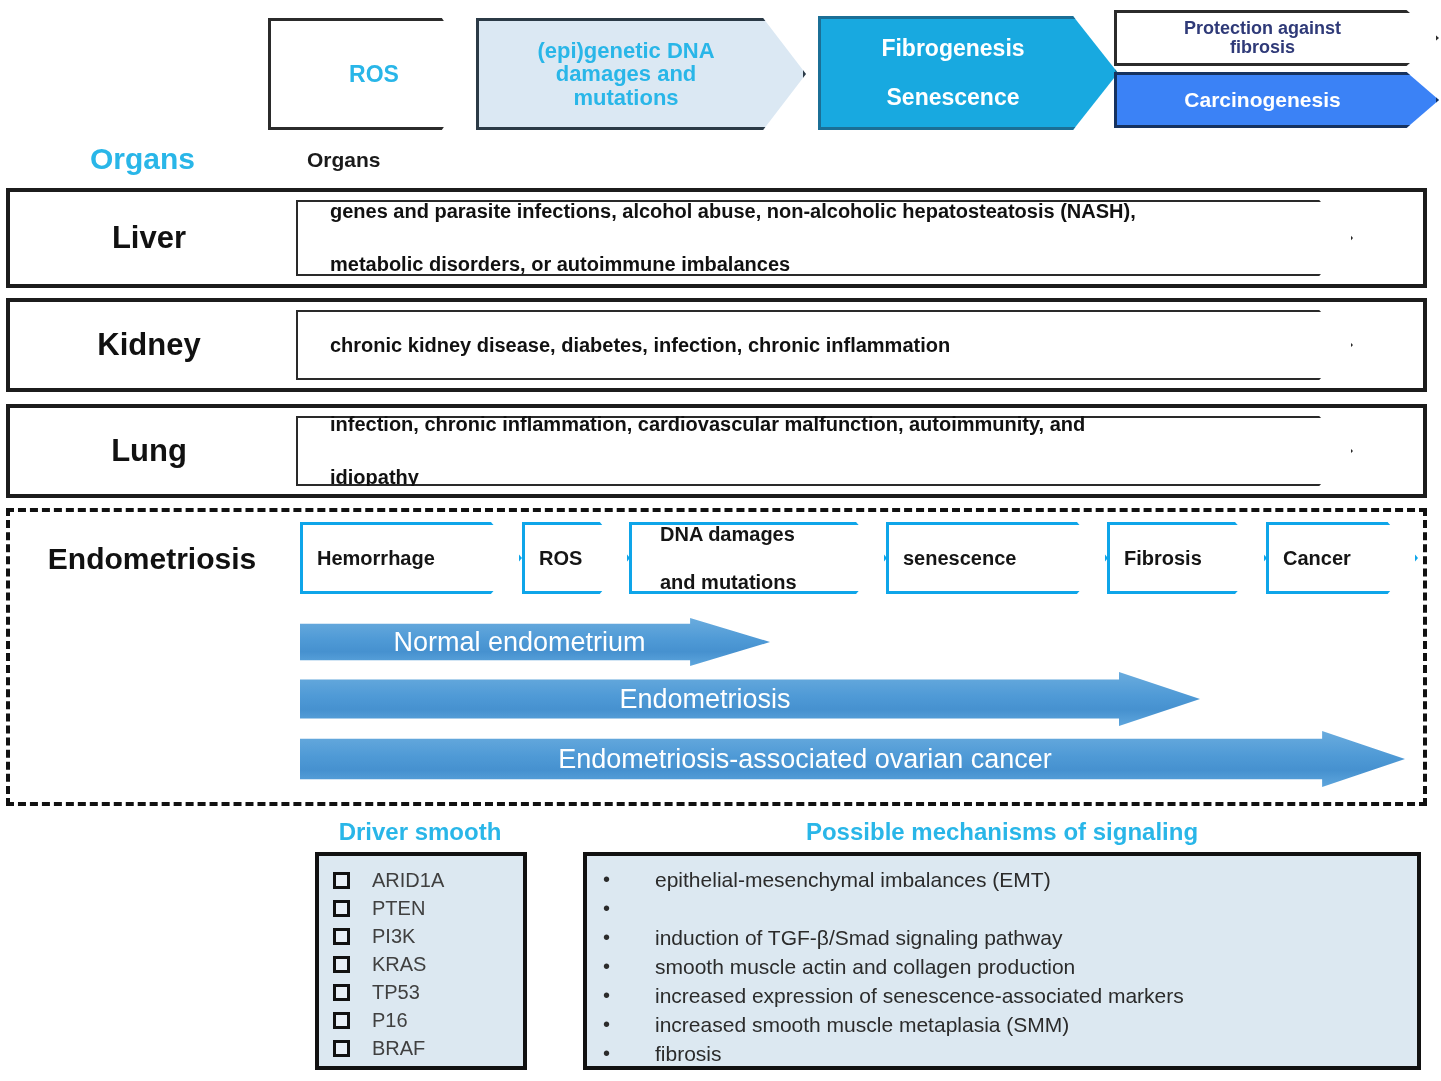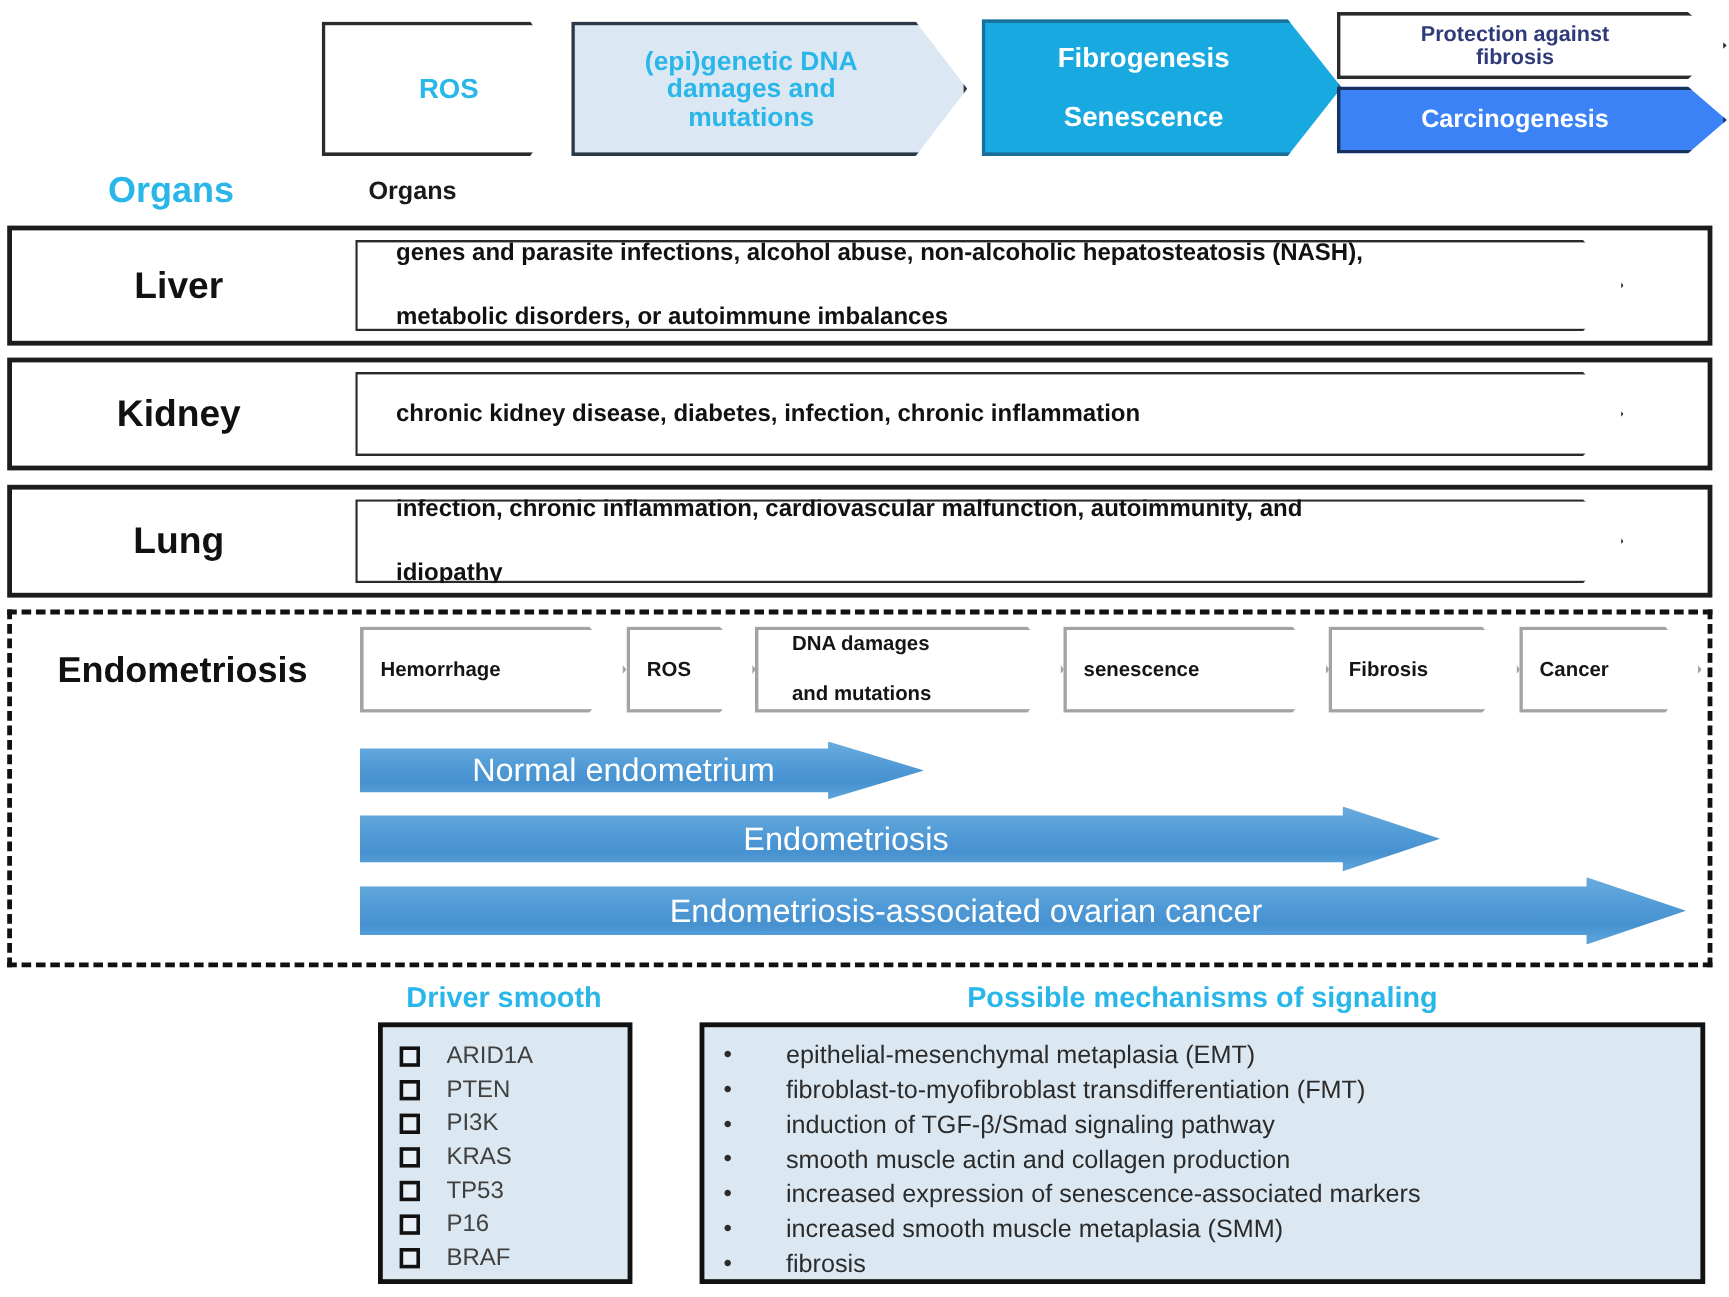--- a/index.html
+++ b/index.html
@@ -49,23 +49,23 @@
   .cause{background:#ffffff;border:2.5px solid #2a2a2a;
       display:flex;align-items:center;font-size:20px;font-weight:bold;color:#111;
       line-height:1.32;
       clip-path:polygon(0 0, 96.8% 0, 100% 50%, 96.8% 100%, 0 100%);}
   .cause span{padding-left:16px;padding-right:70px;display:block;}
   .cause-liver{left:296px;top:200px;width:1057px;height:76px;}
   .cause-kidney{left:296px;top:310px;width:1057px;height:70px;}
   .cause-lung{left:296px;top:416px;width:1057px;height:70px;}
 
   
-  .step{background:#fff;border:3px solid #a3a3a3;
+  .step{background:#fff;border:3px solid #0ea5e9;
       display:flex;align-items:center;
-      font-size:17px;font-weight:bold;color:#151515;line-height:1.2;}
+      font-size:20px;font-weight:bold;color:#151515;line-height:1.2;}
   .step span{display:block;padding-left:14px;}
   .st1{left:300px;top:522px;width:222px;height:72px;
        clip-path:polygon(0 0, 86% 0, 100% 50%, 86% 100%, 0 100%);}
   .st2{left:522px;top:522px;width:108px;height:72px;
        clip-path:polygon(0 0, 72% 0, 100% 50%, 72% 100%, 0 100%);}
   .st3{left:629px;top:522px;width:258px;height:72px;
        clip-path:polygon(0 0, 88% 0, 100% 50%, 88% 100%, 0 100%);}
   .st4{left:886px;top:522px;width:222px;height:72px;
        clip-path:polygon(0 0, 86% 0, 100% 50%, 86% 100%, 0 100%);}
   .st5{left:1107px;top:522px;width:160px;height:72px;
@@ -237,25 +237,24 @@
       <span class="gene-label">BRAF</span>
     </div>
   </div>
 </div>
 
 <div class="abs panel-title t-mech">Possible  mechanisms  of signaling</div>
 <div class="abs panel p-mech">
   <div class="inner-pad">
     <div class="mech-row">
       <span class="mech-bullet">•</span>
-      <span class="mech-label">epithelial-mesenchymal metaplasia (EMT)</span>
-    </div>
-    <div class="mech-row">
-      <span class="mech-bullet">•</span>
-      <span class="mech-label">fibroblast-to-myofibroblast transdifferentiation (FMT)</span>
+      <span class="mech-label">epithelial-mesenchymal imbalances (EMT)</span>
+    </div>
+    <div class="mech-row">
+      <span class="mech-bullet">•</span>
     </div>
     <div class="mech-row">
       <span class="mech-bullet">•</span>
       <span class="mech-label">induction of TGF-β/Smad signaling pathway</span>
     </div>
     <div class="mech-row">
       <span class="mech-bullet">•</span>
       <span class="mech-label">smooth muscle actin and collagen production</span>
     </div>
     <div class="mech-row">

